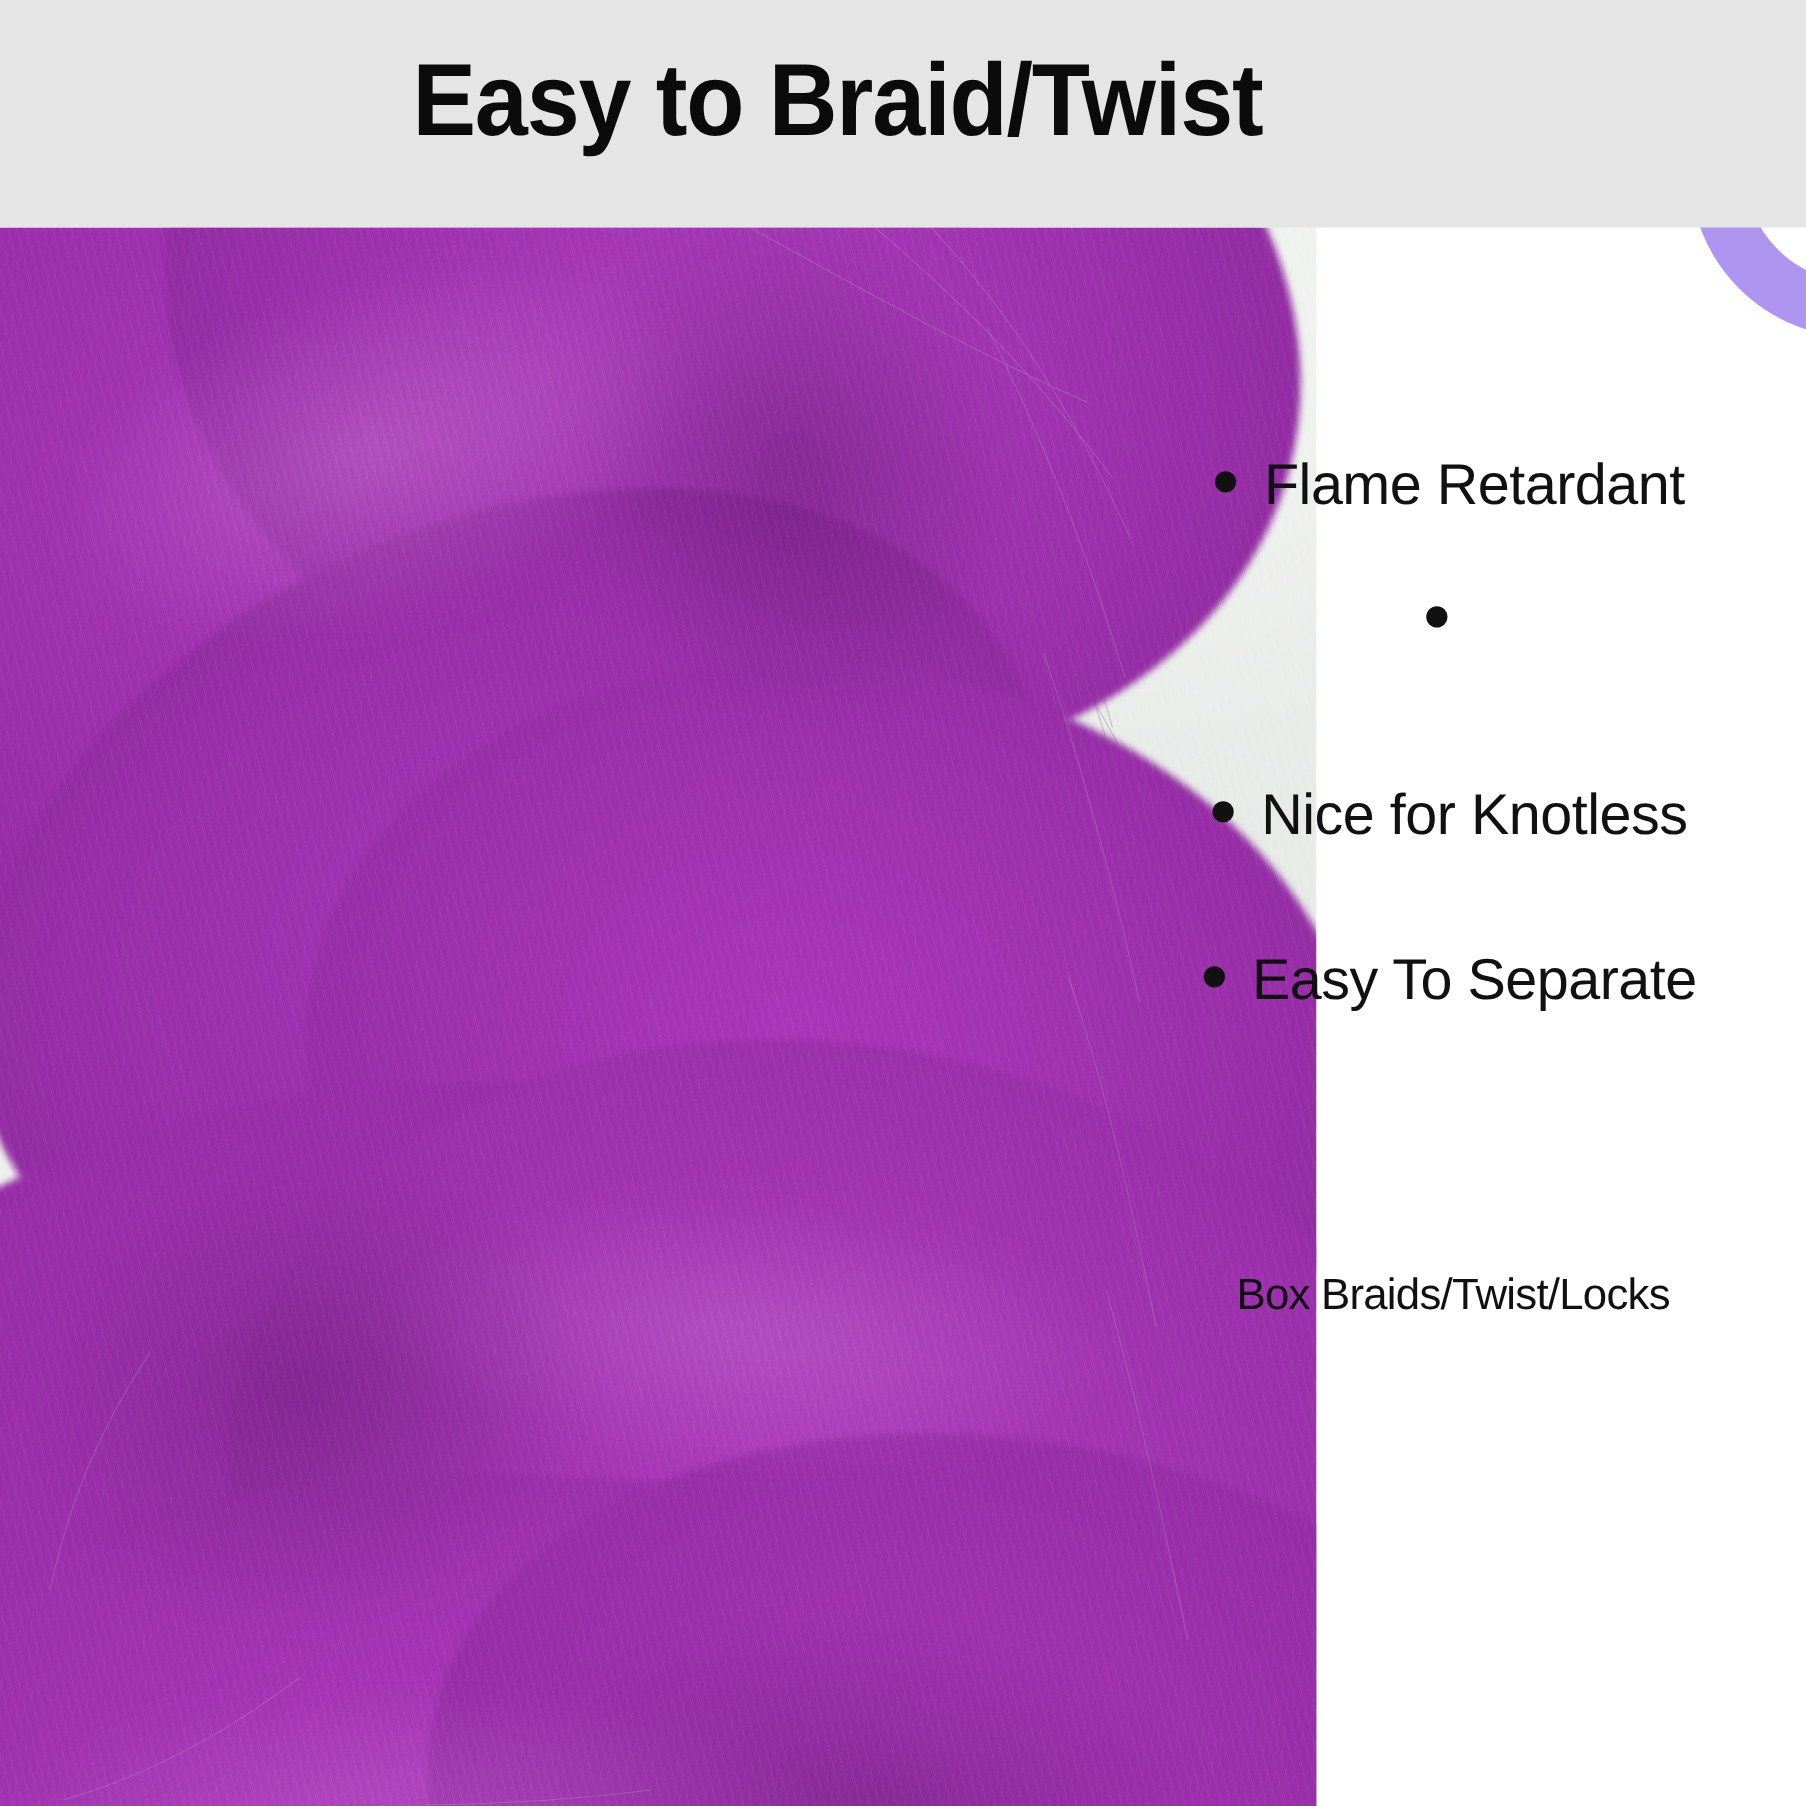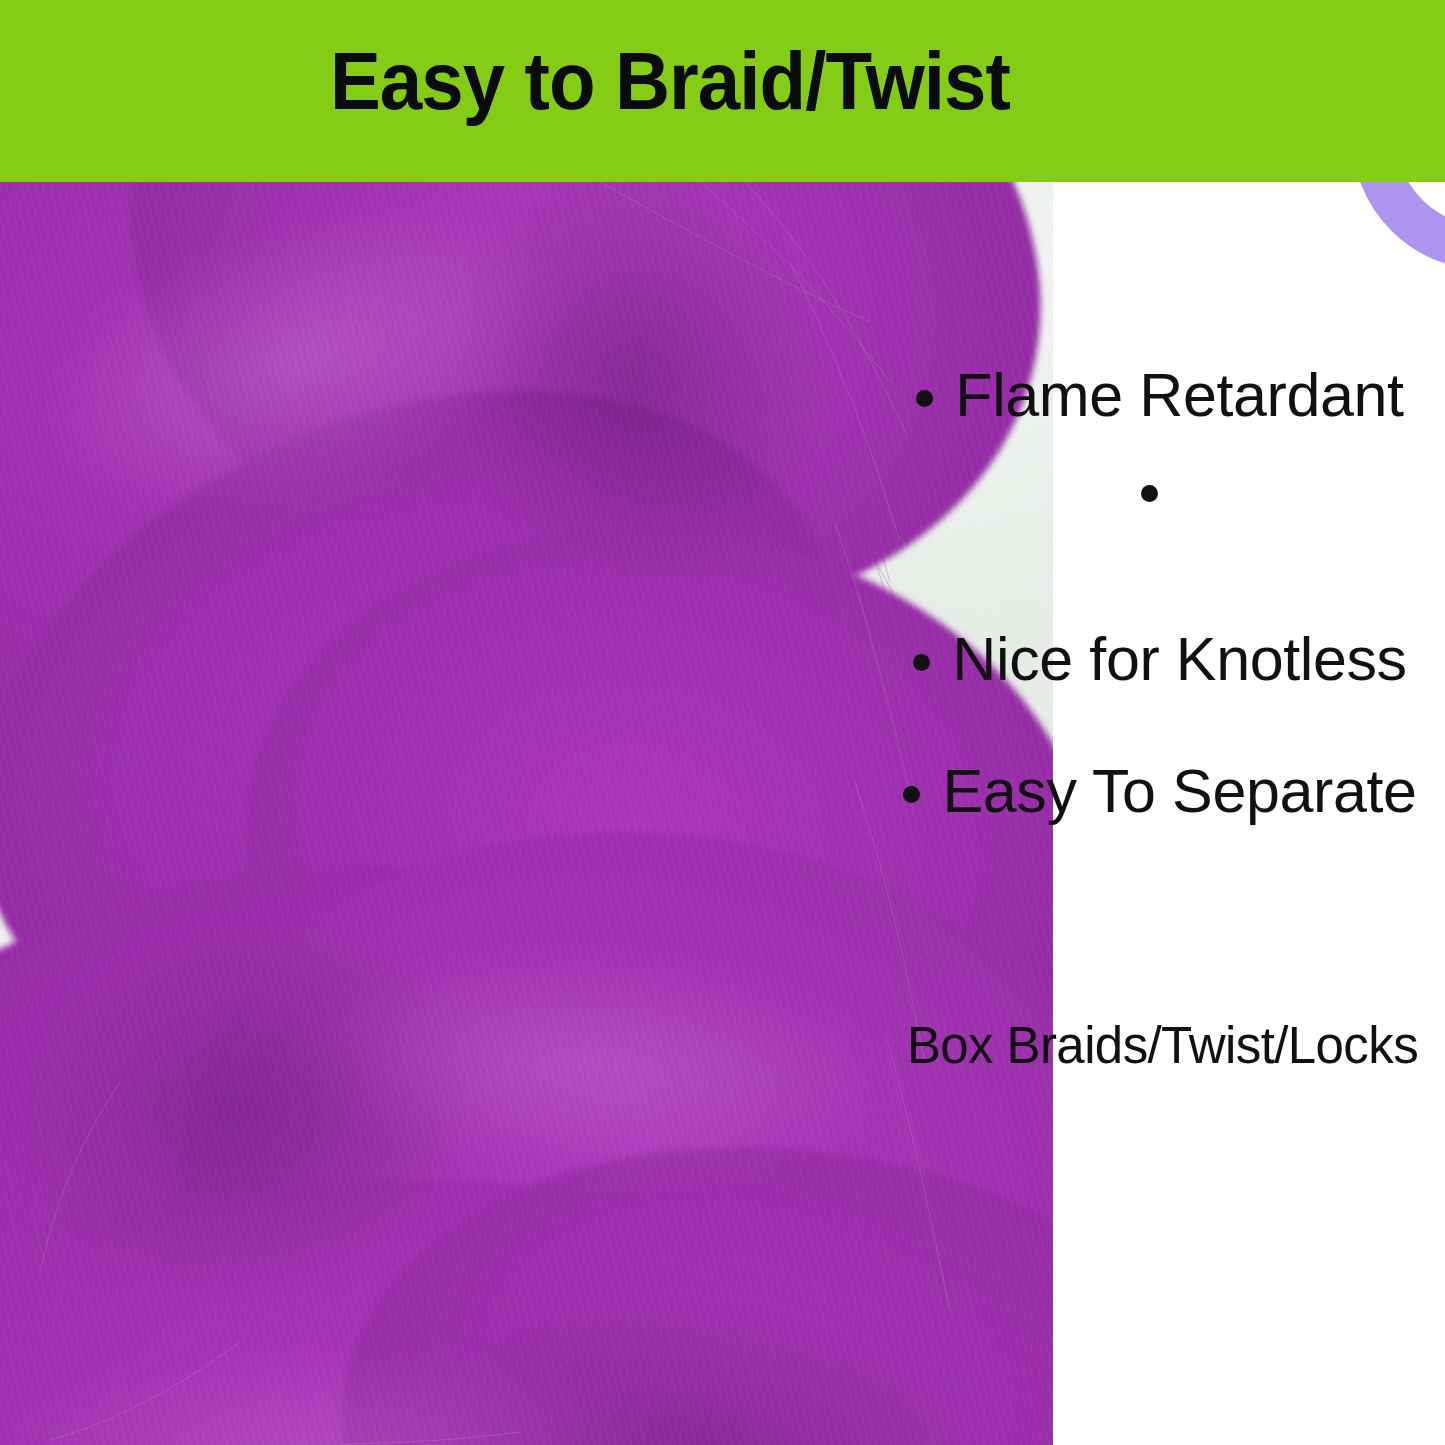--- a/index.html
+++ b/index.html
@@ -33,21 +33,21 @@
     z-index: 1;
   }
 
   
   .header-band {
     position: absolute;
     left: 0;
     top: 0;
     width: 1445px;
     height: 182px;
-    background: #84cc16;
+    background: #e5e5e5;
     z-index: 2;
   }
   .page-title {
     position: absolute;
     left: 0;
     top: 38px;
     width: 1340px;
     text-align: center;
     font-family: "Liberation Sans Narrow", "Liberation Sans", sans-serif;
     font-weight: bold;
@@ -249,32 +249,32 @@
     width: 17px;
     height: 17px;
     border-radius: 50%;
     background: #111111;
     margin-right: 22px;
     flex: 0 0 auto;
     position: relative;
     top: -9px;
   }
   .feature-text {
-    font-size: 61px;
+    font-size: 46px;
     line-height: 1.1;
     letter-spacing: -0.4px;
     white-space: nowrap;
   }
   .closing-line {
     position: absolute;
     left: 880px;
     top: 1016px;
     width: 565px;
     text-align: center;
-    font-size: 51px;
+    font-size: 35px;
     letter-spacing: -0.6px;
     color: #111111;
     white-space: nowrap;
     z-index: 4;
   }
 </style>
 </head>
 <body>
 
 <div class="canvas">

